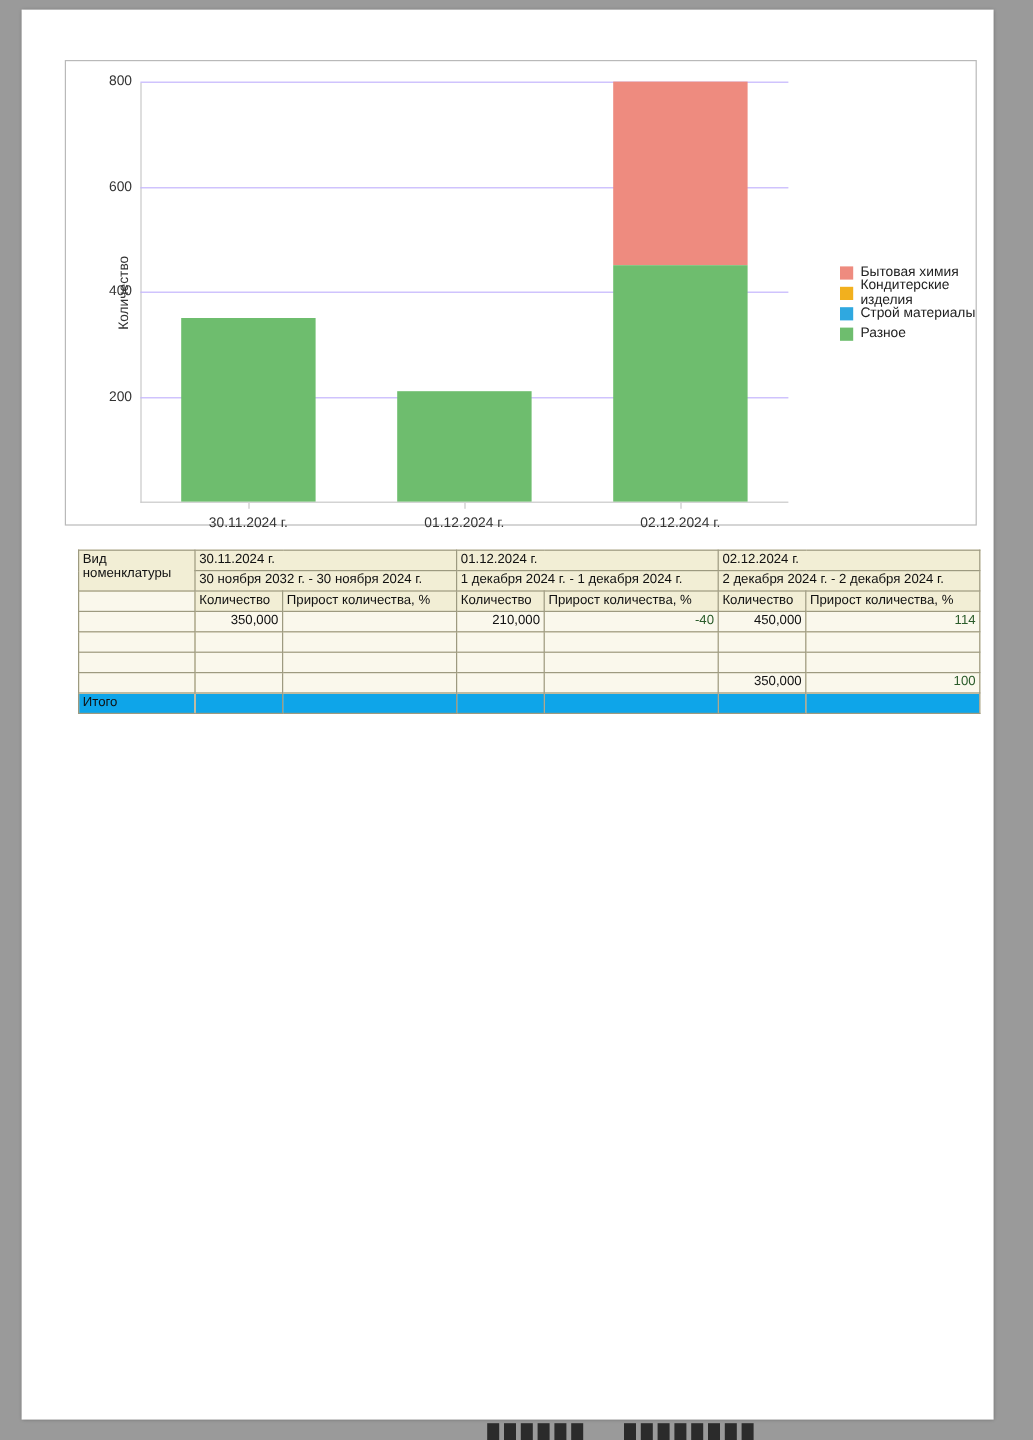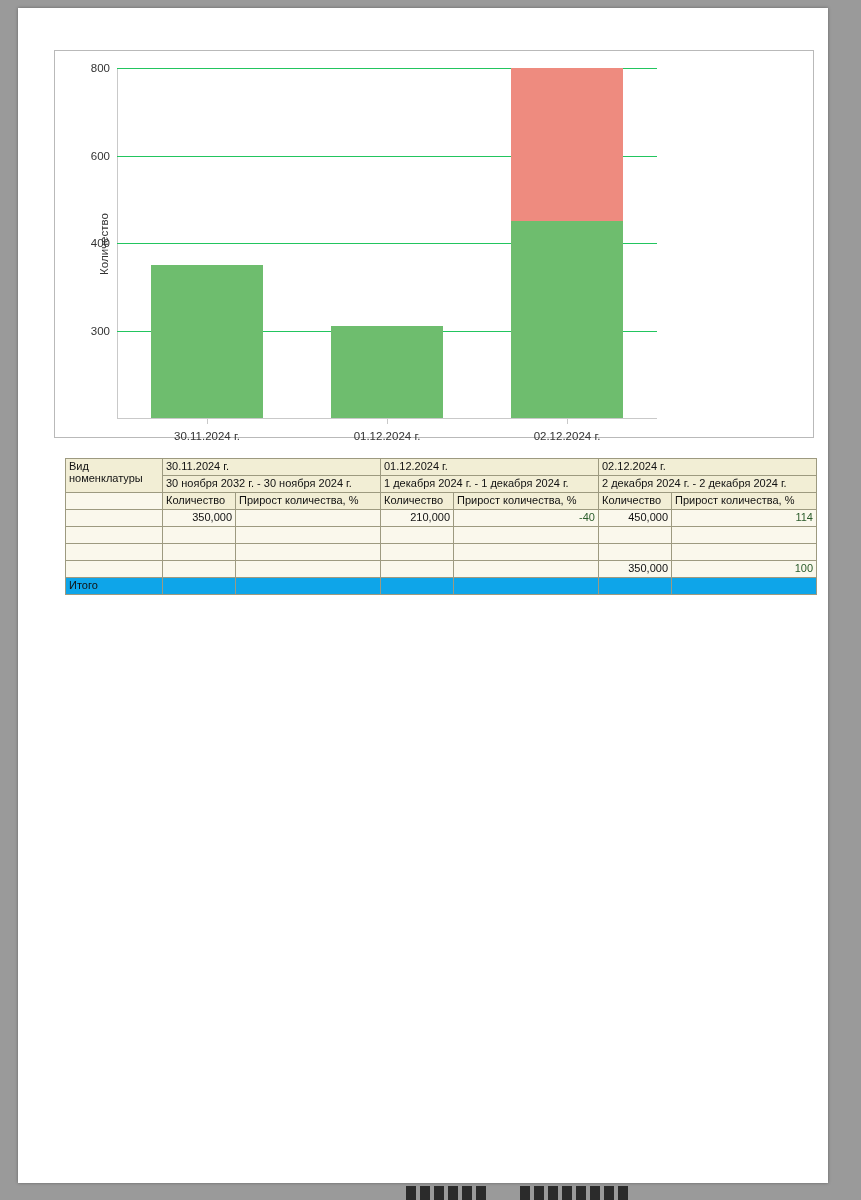--- a/index.html
+++ b/index.html
@@ -61,21 +61,21 @@
     right: 0;
     bottom: 0;
     height: 1px;
     background: #c9c9c9;
   }
   .gridline {
     position: absolute;
     left: 0;
     right: 0;
     height: 1px;
-    background: #22c55e;
+    background: #c4b5fd;
   }
   .ytick-label {
     position: absolute;
     right: 100%;
     margin-right: 7px;
     transform: translateY(-50%);
     font-size: 11.5px;
     color: #333;
     white-space: nowrap;
   }
@@ -203,21 +203,21 @@
         <div class="gridline" style="bottom:350px;">
           <span class="ytick-label">800</span>
         </div>
         <div class="gridline" style="bottom:262.5px;">
           <span class="ytick-label">600</span>
         </div>
         <div class="gridline" style="bottom:175px;">
           <span class="ytick-label">400</span>
         </div>
         <div class="gridline" style="bottom:87.5px;">
-          <span class="ytick-label">300</span>
+          <span class="ytick-label">200</span>
         </div>
 
         <div class="bar-group" style="left:34px;">
           <div class="bar-seg" style="height:153.1px; background:#6ebd6e;"></div>
           <span class="xtick-label">30.11.2024 г.</span>
         </div>
         <div class="tick-mark" style="left:90px;"></div>
 
         <div class="bar-group" style="left:214px;">
           <div class="bar-seg" style="height:91.9px; background:#6ebd6e;"></div>
@@ -227,20 +227,38 @@
 
         <div class="bar-group" style="left:394px;">
           <div class="bar-seg" style="height:153.1px; background:#ee8b7f;"></div>
           <div class="bar-seg" style="height:196.9px; background:#6ebd6e;"></div>
           <span class="xtick-label">02.12.2024 г.</span>
         </div>
         <div class="tick-mark" style="left:450px;"></div>
       </div>
     </div>
 
+    <div class="legend">
+      <div class="legend-row">
+        <span class="legend-swatch" style="background:#ee8b7f;"></span>
+        <span>Бытовая химия</span>
+      </div>
+      <div class="legend-row">
+        <span class="legend-swatch" style="background:#f2b01e;"></span>
+        <span>Кондитерские изделия</span>
+      </div>
+      <div class="legend-row">
+        <span class="legend-swatch" style="background:#2fa8e0;"></span>
+        <span>Строй материалы</span>
+      </div>
+      <div class="legend-row">
+        <span class="legend-swatch" style="background:#6ebd6e;"></span>
+        <span>Разное</span>
+      </div>
+    </div>
   </div>
 
   <div class="table-block">
     <table class="report">
       <colgroup>
         <col class="c-kind">
         <col class="c-qty">
           <col class="c-grw">
         <col class="c-qty">
           <col class="c-grw">

